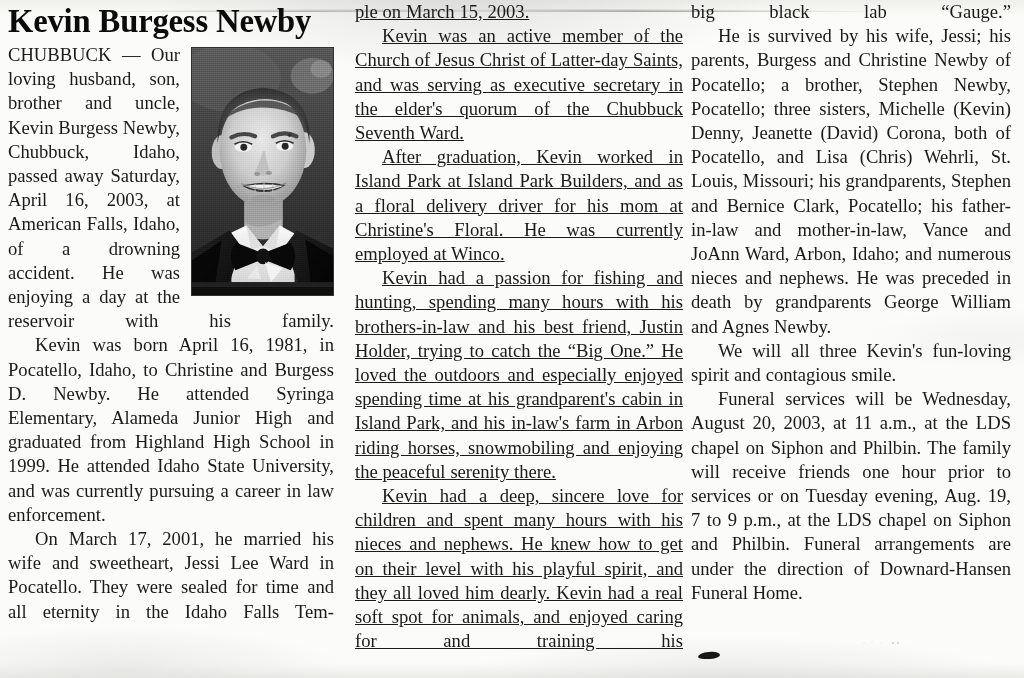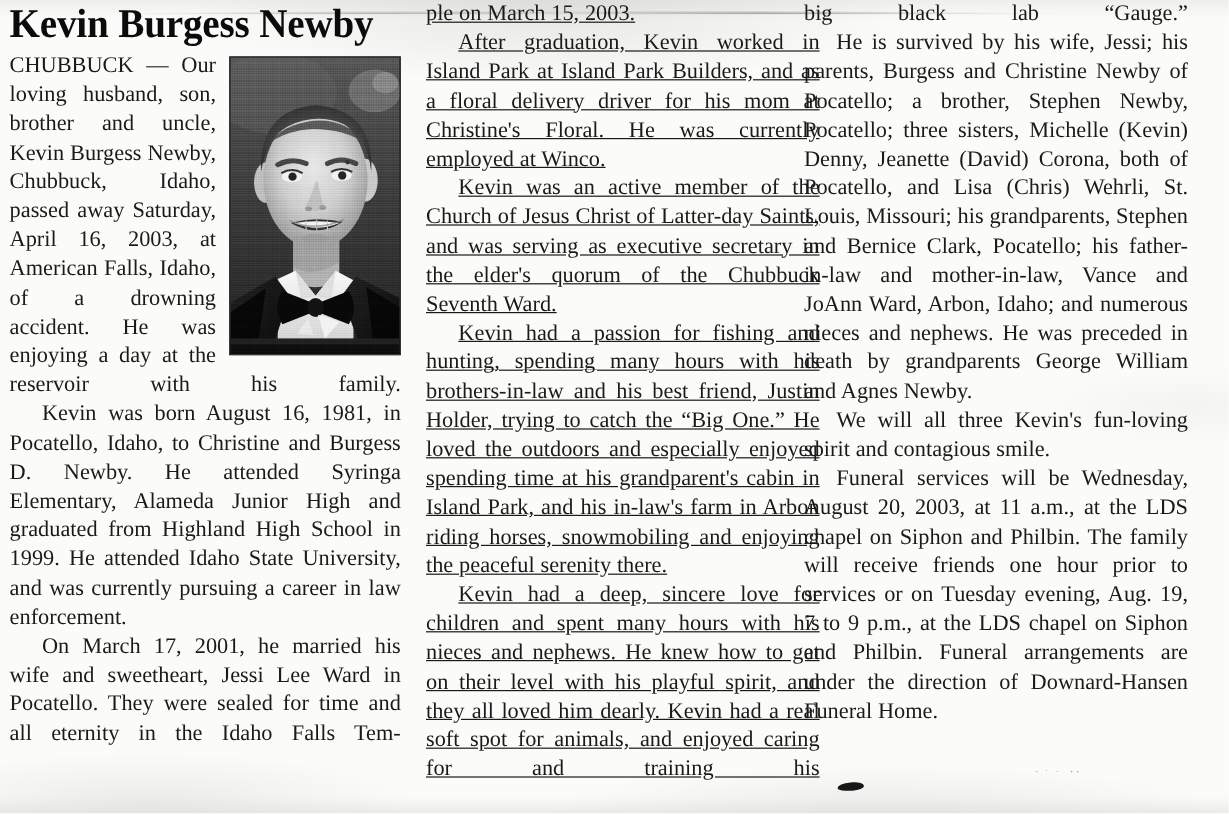--- a/index.html
+++ b/index.html
@@ -68,21 +68,21 @@
     line-height: 24.2px;
     text-align: justify;
     text-justify: inter-word;
     -webkit-hyphens: none;
             hyphens: none;
     word-spacing: 0.2px;
   }
 
   #column-1 { left: 8px;   width: 326px; }
   #column-2 { left: 355px; width: 328px; text-decoration: underline; }
-  #column-3 { left: 670px; width: 320px; }
+  #column-3 { left: 691px; width: 320px; }
 
   .headline {
     font-family: "Liberation Serif", "DejaVu Serif", serif;
     font-weight: bold;
     font-size: 34px;
     line-height: 38px;
     letter-spacing: -0.2px;
     margin: 2px 0 3px 0;
     text-align: left;
     transform: scaleX(0.96);
@@ -274,28 +274,28 @@
             <path d="M66 219 L56 232 L70 233 Z" fill="#e7e3dc" opacity="0.9"></path>
 
             <rect x="0" y="236" width="143" height="13" fill="#171614"></rect>
             <rect x="0" y="236" width="143" height="5" fill="#3b3733" opacity="0.55"></rect>
           </svg>
           <div id="photo-grain"></div>
         </div>
       </div>
 
       <p class="para no-indent stretch-last">CHUBBUCK — Our loving husband, son, brother and uncle, Kevin Burgess Newby, Chubbuck, Idaho, passed away Saturday, April 16, 2003, at American Falls, Idaho, of a drowning accident. He was enjoying a day at the reservoir with his family.</p>
-      <p class="para stretch-last">Kevin was born August 16, 1981, in Pocatello, Idaho, to Christine and Burgess D. Newby. He attended Syringa Elementary, Alameda Junior High and graduated from Highland High School in 1999. He attended Idaho State University, and was currently pursuing a career in law enforcement.</p>
+      <p class="para stretch-last">Kevin was born April 16, 1981, in Pocatello, Idaho, to Christine and Burgess D. Newby. He attended Syringa Elementary, Alameda Junior High and graduated from Highland High School in 1999. He attended Idaho State University, and was currently pursuing a career in law enforcement.</p>
       <p class="para stretch-last">On March 17, 2001, he married his wife and sweetheart, Jessi Lee Ward in Pocatello. They were sealed for time and all eternity in the Idaho Falls Tem-</p>
     </div>
 
     <div class="column" id="column-2">
       <p class="para no-indent">ple on March 15, 2003.</p>
+      <p class="para">Kevin was an active member of the Church of Jesus Christ of Latter-day Saints, and was serving as executive secretary in the elder's quorum of the Chubbuck Seventh Ward.</p>
       <p class="para">After graduation, Kevin worked in Island Park at Island Park Builders, and as a floral delivery driver for his mom at Christine's Floral. He was currently employed at Winco.</p>
-      <p class="para">Kevin was an active member of the Church of Jesus Christ of Latter-day Saints, and was serving as executive secretary in the elder's quorum of the Chubbuck Seventh Ward.</p>
       <p class="para">Kevin had a passion for fishing and hunting, spending many hours with his brothers-in-law and his best friend, Justin Holder, trying to catch the “Big One.” He loved the outdoors and especially enjoyed spending time at his grandparent's cabin in Island Park, and his in-law's farm in Arbon riding horses, snowmobiling and enjoying the peaceful serenity there.</p>
       <p class="para stretch-last">Kevin had a deep, sincere love for children and spent many hours with his nieces and nephews. He knew how to get on their level with his playful spirit, and they all loved him dearly. Kevin had a real soft spot for animals, and enjoyed caring for and training his</p>
     </div>
 
     <div class="column" id="column-3">
       <p class="para no-indent stretch-last">big black lab “Gauge.”</p>
       <p class="para">He is survived by his wife, Jessi; his parents, Burgess and Christine Newby of Pocatello; a brother, Stephen Newby, Pocatello; three sisters, Michelle (Kevin) Denny, Jeanette (David) Corona, both of Pocatello, and Lisa (Chris) Wehrli, St. Louis, Missouri; his grandparents, Stephen and Bernice Clark, Pocatello; his father-in-law and mother-in-law, Vance and JoAnn Ward, Arbon, Idaho; and numerous nieces and nephews. He was preceded in death by grandparents George William and Agnes Newby.</p>
       <p class="para">We will all three Kevin's fun-loving spirit and contagious smile.</p>
       <p class="para">Funeral services will be Wednesday, August 20, 2003, at 11 a.m., at the LDS chapel on Siphon and Philbin. The family will receive friends one hour prior to services or on Tuesday evening, Aug. 19, 7 to 9 p.m., at the LDS chapel on Siphon and Philbin. Funeral arrangements are under the direction of Downard-Hansen Funeral Home.</p>
     </div>

